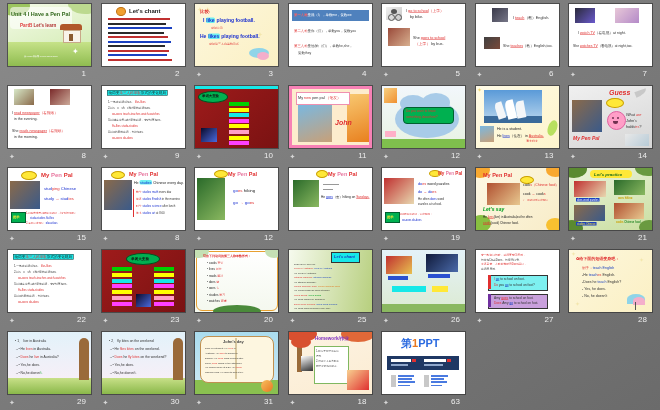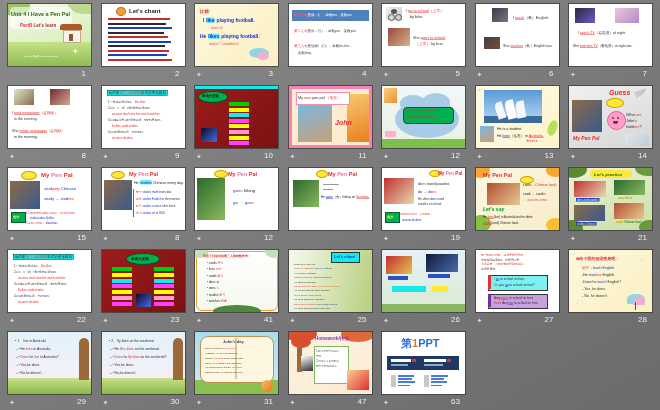--- a/index.html
+++ b/index.html
@@ -421,21 +421,21 @@
           <div class="txt" style="left: 12px; top: 11px; font-size: 6px;"><span style="color: rgb(34, 34, 34);">• cooks </span><span style="color: rgb(224, 48, 48);"> 烹饪</span></div>
           <div class="txt" style="left: 12px; top: 17px; font-size: 6px;"><span style="color: rgb(34, 34, 34);">• lives </span><span style="color: rgb(224, 48, 48);"> 居住</span></div>
           <div class="txt" style="left: 12px; top: 24px; font-size: 6px;"><span style="color: rgb(34, 34, 34);">• reads </span><span style="color: rgb(224, 48, 48);"> 阅读</span></div>
           <div class="txt" style="left: 12px; top: 30px; font-size: 6px;"><span style="color: rgb(34, 34, 34);">• does </span><span style="color: rgb(224, 48, 48);"> 做</span></div>
           <div class="txt" style="left: 12px; top: 36px; font-size: 6px;"><span style="color: rgb(34, 34, 34);">• goes </span><span style="color: rgb(224, 48, 48);"> 去</span></div>
           <div class="txt" style="left: 12px; top: 43px; font-size: 6px;"><span style="color: rgb(34, 34, 34);">• studies </span><span style="color: rgb(224, 48, 48);"> 学习</span></div>
           <div class="txt" style="left: 12px; top: 49px; font-size: 6px;"><span style="color: rgb(34, 34, 34);">• watches </span><span style="color: rgb(224, 48, 48);"> 观看</span></div>
         </div>
         <div class="foot">
           <span class="star">✦</span>
-          <span class="num">41</span>
+          <span class="num">20</span>
         </div>
       </div>
       <div class="cell" style="left: 288.5px; top: 250px;">
         <div class="thumb" style="background: linear-gradient(100deg, rgb(246, 250, 238), rgb(183, 207, 126));">
           <div class="shape" style="left: 42px; top: 2px; width: 27px; height: 9px; background: rgb(23, 232, 232); border: 1px solid rgb(51, 51, 51);"></div>
           <div class="txt" style="left: 45px; top: 4px; font-size: 8px; font-weight: 700; font-style: italic; color: rgb(26, 64, 192);"><span style="color: rgb(26, 64, 192);">Let's chant</span></div>
           <div class="txt" style="left: 5px; top: 12px; font-size: 5px; color: rgb(51, 51, 51);"><span style="color: rgb(51, 51, 51);">John is my pen pal.</span></div>
           <div class="txt" style="left: 5px; top: 16px; font-size: 5px;"><span style="color: rgb(224, 48, 48);">Lives in Australia, </span><span style="color: rgb(26, 64, 192);">lives in Australia</span></div>
           <div class="txt" style="left: 5px; top: 21px; font-size: 5px; color: rgb(51, 51, 51);"><span style="color: rgb(51, 51, 51);">He lives in Australia.</span></div>
           <div class="txt" style="left: 5px; top: 25px; font-size: 5px;"><span style="color: rgb(224, 48, 48);">Studies Chinese, </span><span style="color: rgb(26, 64, 192);">studies Chinese</span></div>
@@ -565,21 +565,21 @@
           <div class="shape" style="left: 25px; top: 14px; width: 33px; height: 36px; background: rgb(255, 255, 255); border: 1px solid rgb(128, 184, 96);"></div>
           <div class="txt" style="left: 27px; top: 17px; font-size: 5.2px; color: rgb(68, 68, 68);"><span style="color: rgb(68, 68, 68);">1.给今天所学的短语</span></div>
           <div class="txt" style="left: 27px; top: 22px; font-size: 5.2px; color: rgb(68, 68, 68);"><span style="color: rgb(68, 68, 68);">造句。</span></div>
           <div class="txt" style="left: 27px; top: 27px; font-size: 5.2px; color: rgb(68, 68, 68);"><span style="color: rgb(68, 68, 68);">2.用第三人称单数向</span></div>
           <div class="txt" style="left: 27px; top: 32px; font-size: 5.2px; color: rgb(68, 68, 68);"><span style="color: rgb(68, 68, 68);">同学介绍你的笔友。</span></div>
           <div class="shape" style="left: 12px; top: 24px; width: 12px; height: 15px; background: linear-gradient(160deg, rgb(255, 255, 255), rgb(51, 51, 51));"></div>
           <div class="shape" style="left: 58px; top: 38px; width: 22px; height: 20px; background: linear-gradient(135deg, rgb(248, 208, 144), rgb(224, 48, 48));"></div>
         </div>
         <div class="foot">
           <span class="star">✦</span>
-          <span class="num">47</span>
+          <span class="num">18</span>
         </div>
       </div>
       <div class="cell" style="left: 382px; top: 332px;">
         <div class="thumb" style="background: rgb(255, 255, 255);">
           <div class="txt" style="left: 19px; top: 4px; font-size: 22px; font-weight: 700;"><span style="color: rgb(42, 106, 224);">第</span><span style="color: rgb(232, 120, 32);">1</span><span style="color: rgb(42, 106, 224);">PPT</span></div>
           <div class="shape" style="left: 5px; top: 24px; width: 72px; height: 14px; background: rgb(31, 56, 100);"></div>
           <div class="shape" style="left: 9px; top: 27px; width: 20px; height: 2.5px; background: rgb(255, 255, 255);"></div>
           <div class="shape" style="left: 30px; top: 27px; width: 4px; height: 2.5px; background: rgb(224, 48, 48);"></div>
           <div class="shape" style="left: 9px; top: 32px; width: 17px; height: 2px; background: rgb(144, 168, 204);"></div>
           <div class="shape" style="left: 42px; top: 27px; width: 22px; height: 2.5px; background: rgb(255, 255, 255);"></div>

